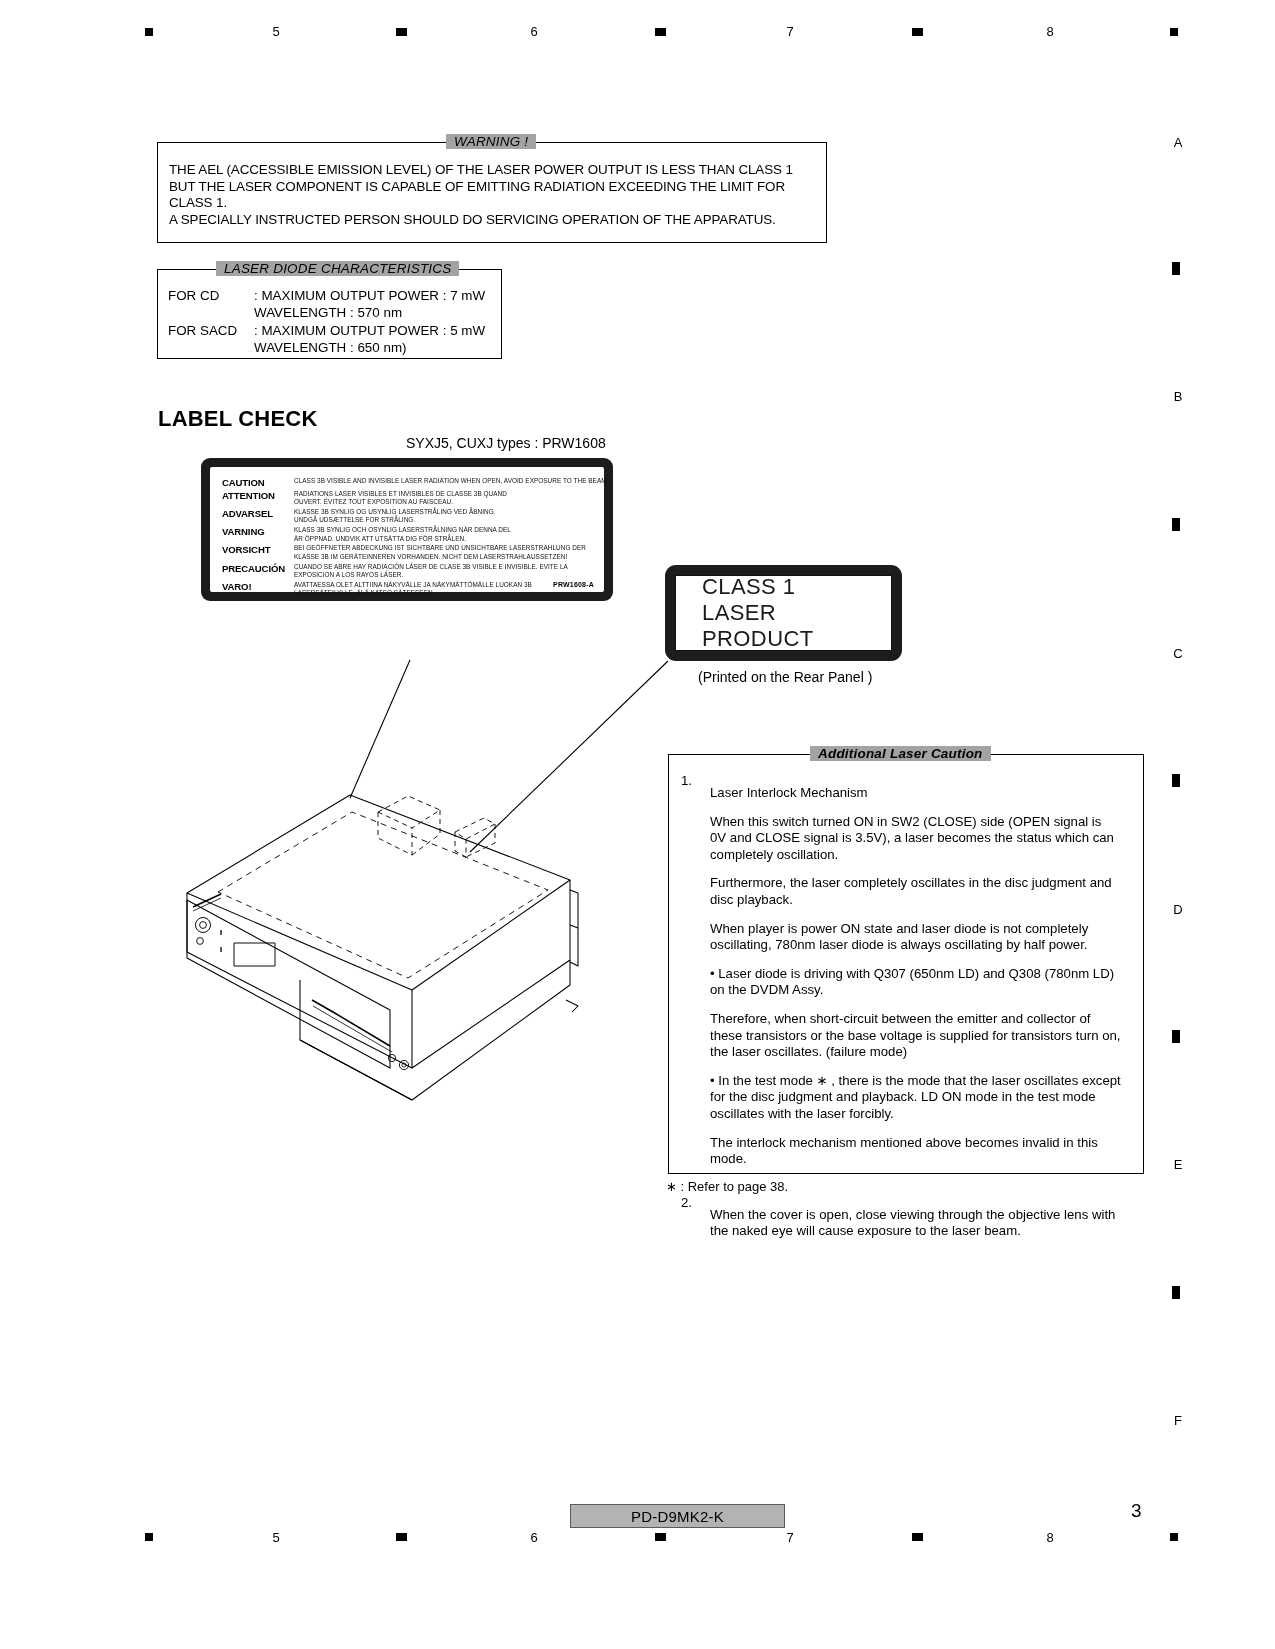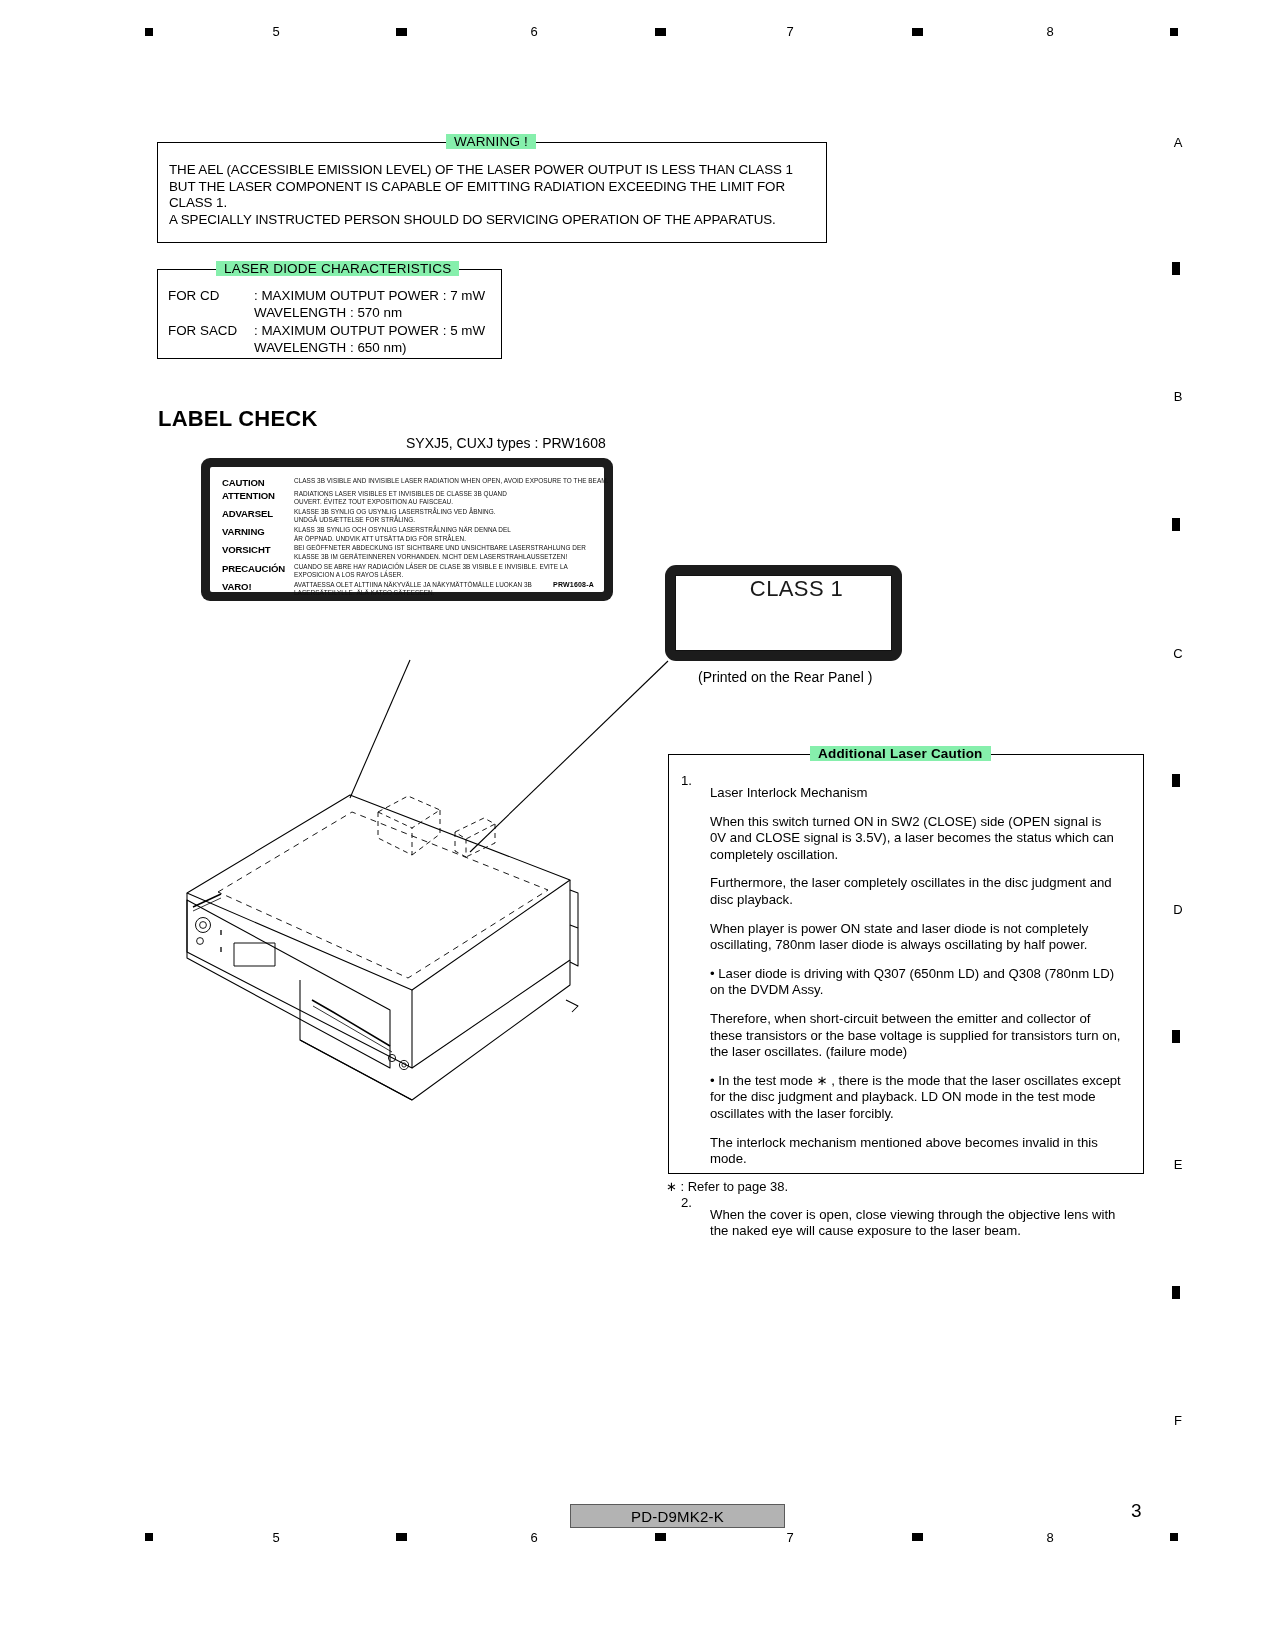--- a/index.html
+++ b/index.html
@@ -13,22 +13,22 @@
   
   .ruler-num{position:absolute;font-size:13px;color:#000;text-align:center;width:30px;}
   .tick{position:absolute;background:#000;}
   .tick.h{width:11px;height:8px;}
   .tick.v{width:8px;height:13px;}
   .row-letter{position:absolute;font-size:13px;color:#000;width:20px;text-align:center;}
 
   
   .fbox{position:absolute;border:1px solid #000;box-sizing:border-box;}
   .fbox-title{
-    position:absolute;top:-9px;background:#86efac;padding:0 8px;
-    font-size:13.5px;white-space:nowrap;letter-spacing:.2px;
+    position:absolute;top:-9px;background:#a3a3a3;padding:0 8px;
+    font-size:13.5px;white-space:nowrap;letter-spacing:.2px;font-style:italic;
   }
   .fbox-title.bold{font-weight:bold;font-size:13.5px;}
 
   .warn-body{
     padding:19px 11px 8px 11px;font-size:13.4px;line-height:16.6px;
     letter-spacing:-.1px;
   }
   .warn-body div{white-space:nowrap;}
 
   
@@ -62,21 +62,21 @@
     letter-spacing:.2px;
   }
 
   
   .c1-outer{
     position:absolute;background:#1c1c1c;border-radius:11px;padding:10px;
     box-sizing:border-box;
   }
   .c1-inner{
     width:100%;height:100%;background:#fff;box-sizing:border-box;
-    border:1px solid #111;display:flex;
+    border:1px solid #111;display:flex;flex-direction:column;
     justify-content:center;padding-left:26px;
   }
   .c1-line{font-size:22px;line-height:26px;letter-spacing:.4px;color:#1a1a1a;}
   .c1-cap{position:absolute;font-size:14px;}
 
   
   .alc-body{font-size:13.2px;line-height:16.6px;padding:18px 10px 10px 12px;}
   .alc-item{display:flex;margin-bottom:0;}
   .alc-num{width:17px;flex:none;}
   .alc-txt p{margin:12px;}
@@ -223,20 +223,21 @@
         </div>
       </div>
 
       <div class="label-code">PRW1608-A</div>
     </div>
   </div>
 
   <div class="c1-outer" style="left:665px;top:565px;width:237px;height:96px;">
     <div class="c1-inner">
       <div class="c1-line">CLASS 1</div>
+      <div class="c1-line">LASER PRODUCT</div>
     </div>
   </div>
   <div class="c1-cap" style="left:698px;top:669px;">(Printed on the Rear Panel )</div>
 
   <svg class="lead" width="1275" height="1649">
     <g fill="none" stroke="#000" stroke-width="1.05" stroke-linejoin="round">
 
       <path d="M187,893 L350,795 L570,880 L412,990 Z"></path>
 
       <path d="M187,893 L187,952 L412,1068 L412,990"></path>

